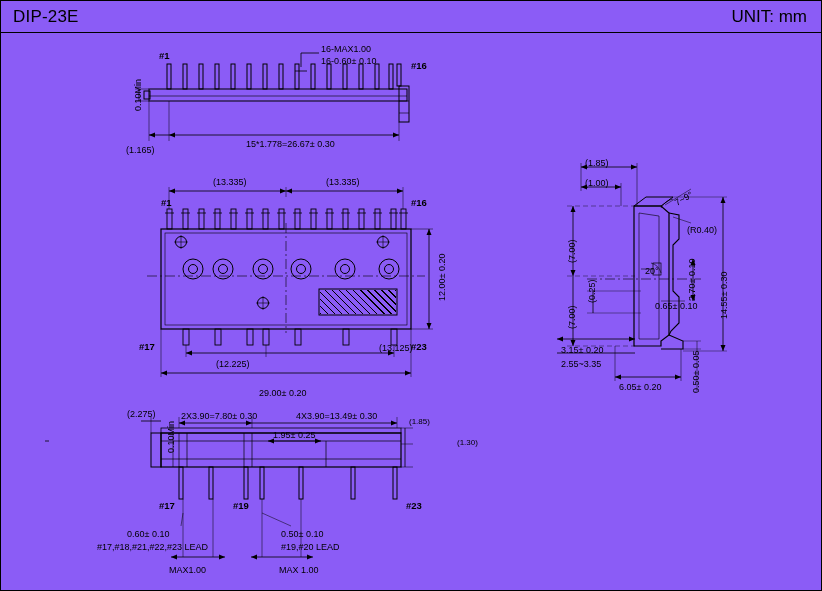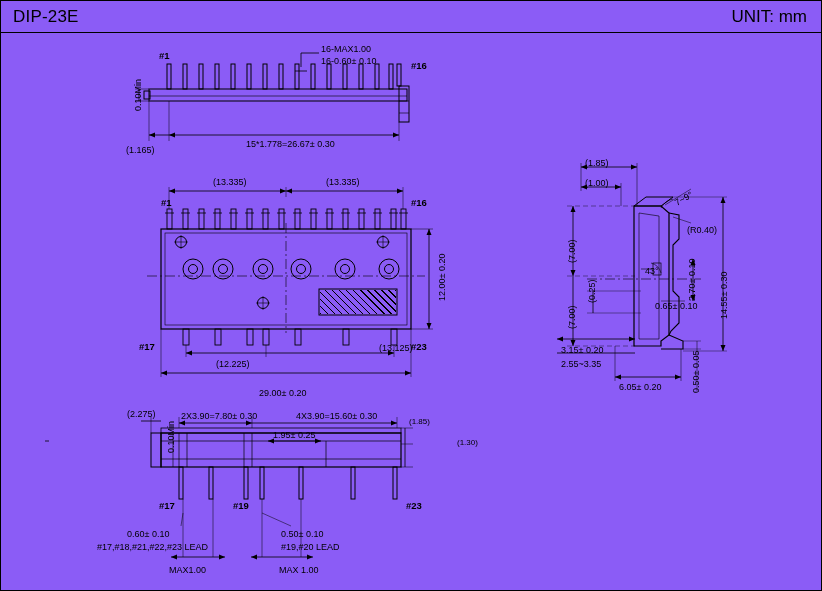--- a/index.html
+++ b/index.html
@@ -271,21 +271,21 @@
       <line x1="160" y1="328" x2="160" y2="376" stroke="#000" stroke-width="0.5"></line>
       <line x1="410" y1="328" x2="410" y2="376" stroke="#000" stroke-width="0.5"></line>
     </svg>
     <div class="hatch" style="left:319px; top:289px; width:76px; height:24px; border:none;"></div>
   </div>
 
   <div>
     <div class="lbl" style="left:126px; top:408px;">(2.275)</div>
     <div class="vtext" style="left:165px; top:452px;">0.10Min</div>
     <div class="lbl" style="left:180px; top:410px;">2X3.90=7.80± 0.30</div>
-    <div class="lbl" style="left:295px; top:410px;">4X3.90=15.60± 0.30</div>
+    <div class="lbl" style="left:295px; top:410px;">4X3.90=13.49± 0.30</div>
     <div class="lbl" style="left:272px; top:429px;">1.95± 0.25</div>
     <div class="lbl sm" style="left:408px; top:416px;">(1.85)</div>
     <div class="lbl sm" style="left:408px; top:437px;padding-left:48px;">(1.30)</div>
     <div class="lbl b" style="left:158px; top:500px;">#17</div>
     <div class="lbl b" style="left:232px; top:500px;">#19</div>
     <div class="lbl b" style="left:405px; top:500px;">#23</div>
     <div class="lbl" style="left:126px; top:528px;">0.60± 0.10</div>
     <div class="lbl" style="left:96px; top:541px;">#17,#18,#21,#22,#23 LEAD</div>
     <div class="lbl" style="left:168px; top:564px;">MAX1.00</div>
     <div class="lbl" style="left:280px; top:528px;">0.50± 0.10</div>
@@ -364,21 +364,21 @@
   </div>
 
   <div>
     <div class="lbl" style="left:584px; top:157px;">(1.85)</div>
     <div class="lbl" style="left:584px; top:177px;">(1.00)</div>
     <div class="lbl" style="left:672px; top:198px; transform:rotate(-30deg); transform-origin:0 0;">7~9°</div>
     <div class="lbl" style="left:686px; top:224px;">(R0.40)</div>
     <div class="vtext" style="left:566px; top:262px;">(7.00)</div>
     <div class="vtext" style="left:566px; top:328px;">(7.00)</div>
     <div class="vtext" style="left:586px; top:302px;">(0.25)</div>
-    <div class="lbl" style="left:644px; top:265px;">43°</div>
+    <div class="lbl" style="left:644px; top:265px;">20°</div>
     <div class="vtext" style="left:686px; top:300px;">2.70± 0.10</div>
     <div class="lbl" style="left:654px; top:300px;">0.65± 0.10</div>
     <div class="vtext" style="left:718px; top:318px;">14.55± 0.30</div>
     <div class="lbl" style="left:560px; top:344px;">3.15± 0.20</div>
     <div class="lbl" style="left:560px; top:358px;">2.55~3.35</div>
     <div class="lbl" style="left:618px; top:381px;">6.05± 0.20</div>
     <div class="vtext" style="left:690px; top:392px;">0.50± 0.05</div>
 
     <svg class="ov" width="822" height="591">
 

